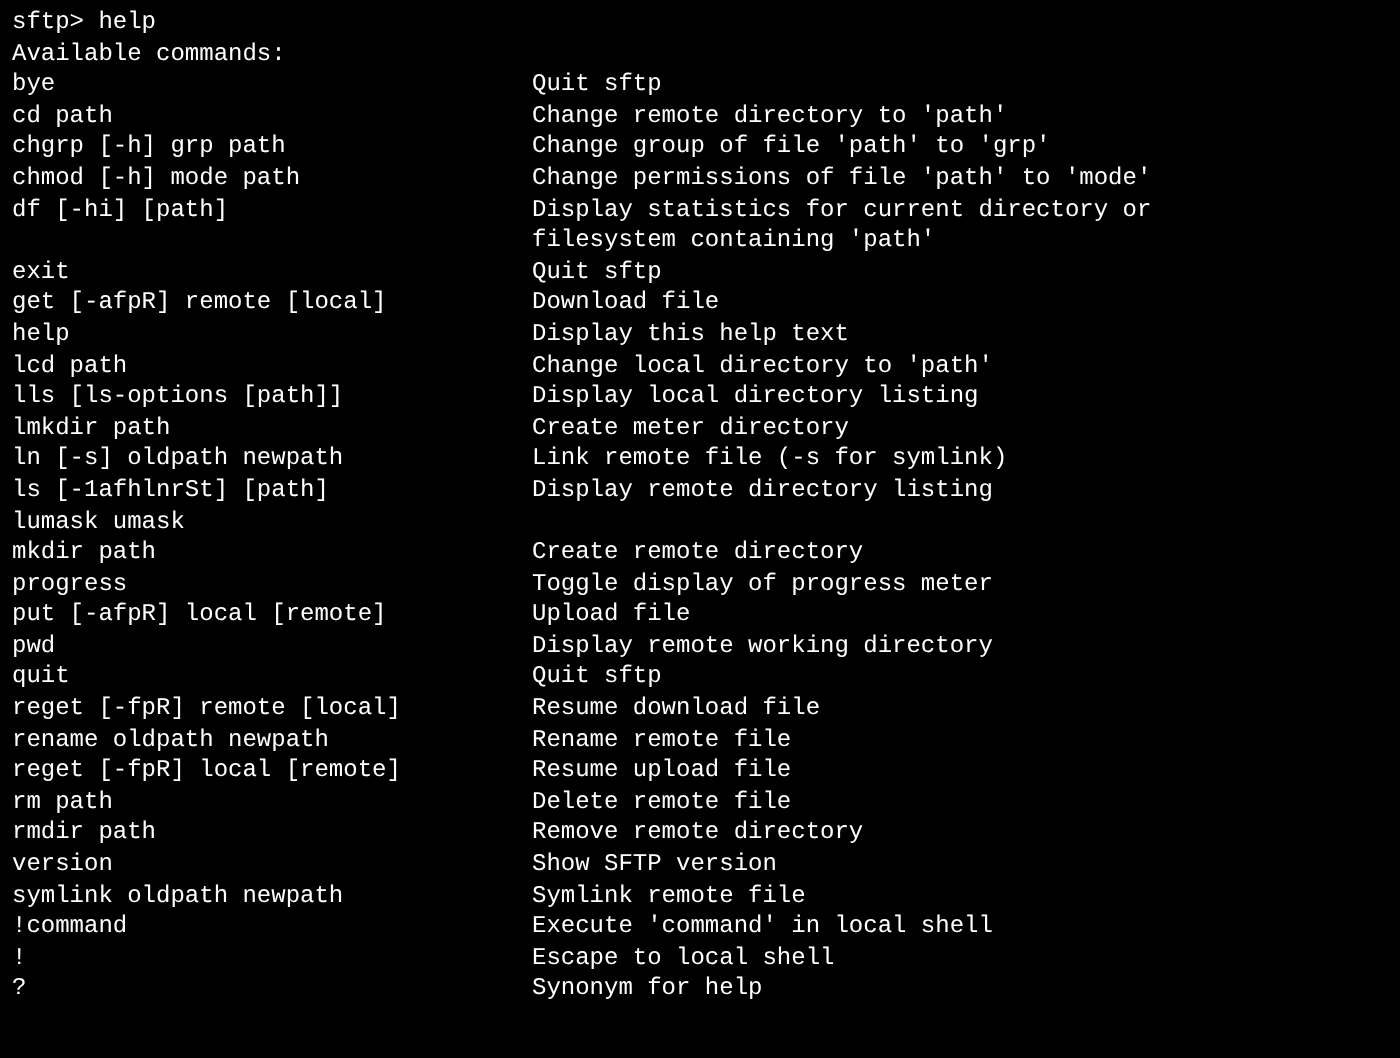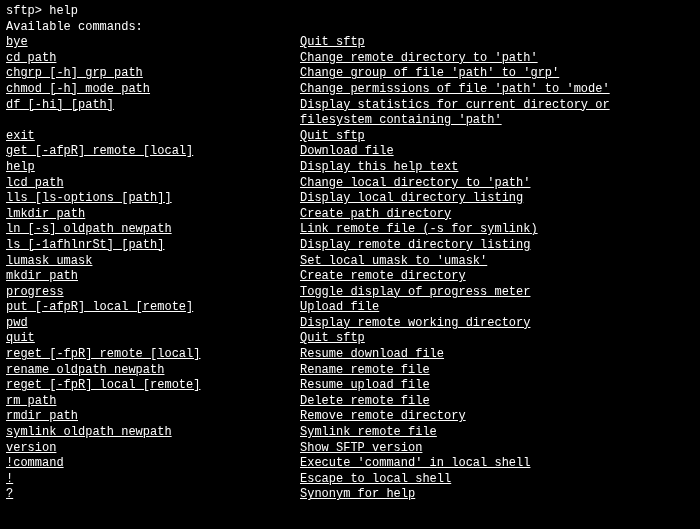--- a/index.html
+++ b/index.html
@@ -14,31 +14,29 @@
       font-size: 12px;
       line-height: 1.3;
       padding: 4px 6px;
       width: 700px;
       height: 529px;
       overflow: hidden;
     }
     .line {
       white-space: pre;
       display: flex;
-      text-decoration: underline;
     }
     .cmd-col {
       display: inline-block;
       width: 260px;
       white-space: pre;
     }
     .desc-col {
       display: inline-block;
       white-space: pre;
-      margin-left: 34px;
     }
     .prompt-line {
       white-space: pre;
     }
   </style>
 </head>
 <body>
 
 <div id="terminal">
     <div class="prompt-line">sftp&gt; help</div>
@@ -47,32 +45,32 @@
     <div class="line"><span class="cmd-col">cd path</span><span class="desc-col">Change remote directory to 'path'</span></div>
     <div class="line"><span class="cmd-col">chgrp [-h] grp path</span><span class="desc-col">Change group of file 'path' to 'grp'</span></div>
     <div class="line"><span class="cmd-col">chmod [-h] mode path</span><span class="desc-col">Change permissions of file 'path' to 'mode'</span></div>
     <div class="line"><span class="cmd-col">df [-hi] [path]</span><span class="desc-col">Display statistics for current directory or</span></div>
     <div class="line"><span class="cmd-col"></span><span class="desc-col">filesystem containing 'path'</span></div>
     <div class="line"><span class="cmd-col">exit</span><span class="desc-col">Quit sftp</span></div>
     <div class="line"><span class="cmd-col">get [-afpR] remote [local]</span><span class="desc-col">Download file</span></div>
     <div class="line"><span class="cmd-col">help</span><span class="desc-col">Display this help text</span></div>
     <div class="line"><span class="cmd-col">lcd path</span><span class="desc-col">Change local directory to 'path'</span></div>
     <div class="line"><span class="cmd-col">lls [ls-options [path]]</span><span class="desc-col">Display local directory listing</span></div>
-    <div class="line"><span class="cmd-col">lmkdir path</span><span class="desc-col">Create path directory</span></div>
+    <div class="line"><span class="cmd-col">lmkdir path</span><span class="desc-col">Create meter directory</span></div>
     <div class="line"><span class="cmd-col">ln [-s] oldpath newpath</span><span class="desc-col">Link remote file (-s for symlink)</span></div>
     <div class="line"><span class="cmd-col">ls [-1afhlnrSt] [path]</span><span class="desc-col">Display remote directory listing</span></div>
-    <div class="line"><span class="cmd-col">lumask umask</span><span class="desc-col">Set local umask to 'umask'</span></div>
+    <div class="line"><span class="cmd-col">lumask umask</span></div>
     <div class="line"><span class="cmd-col">mkdir path</span><span class="desc-col">Create remote directory</span></div>
     <div class="line"><span class="cmd-col">progress</span><span class="desc-col">Toggle display of progress meter</span></div>
     <div class="line"><span class="cmd-col">put [-afpR] local [remote]</span><span class="desc-col">Upload file</span></div>
     <div class="line"><span class="cmd-col">pwd</span><span class="desc-col">Display remote working directory</span></div>
     <div class="line"><span class="cmd-col">quit</span><span class="desc-col">Quit sftp</span></div>
     <div class="line"><span class="cmd-col">reget [-fpR] remote [local]</span><span class="desc-col">Resume download file</span></div>
     <div class="line"><span class="cmd-col">rename oldpath newpath</span><span class="desc-col">Rename remote file</span></div>
     <div class="line"><span class="cmd-col">reget [-fpR] local [remote]</span><span class="desc-col">Resume upload file</span></div>
     <div class="line"><span class="cmd-col">rm path</span><span class="desc-col">Delete remote file</span></div>
     <div class="line"><span class="cmd-col">rmdir path</span><span class="desc-col">Remove remote directory</span></div>
+    <div class="line"><span class="cmd-col">version</span><span class="desc-col">Show SFTP version</span></div>
     <div class="line"><span class="cmd-col">symlink oldpath newpath</span><span class="desc-col">Symlink remote file</span></div>
-    <div class="line"><span class="cmd-col">version</span><span class="desc-col">Show SFTP version</span></div>
     <div class="line"><span class="cmd-col">!command</span><span class="desc-col">Execute 'command' in local shell</span></div>
     <div class="line"><span class="cmd-col">!</span><span class="desc-col">Escape to local shell</span></div>
     <div class="line"><span class="cmd-col">?</span><span class="desc-col">Synonym for help</span></div>
   </div>
 
 </body></html>

